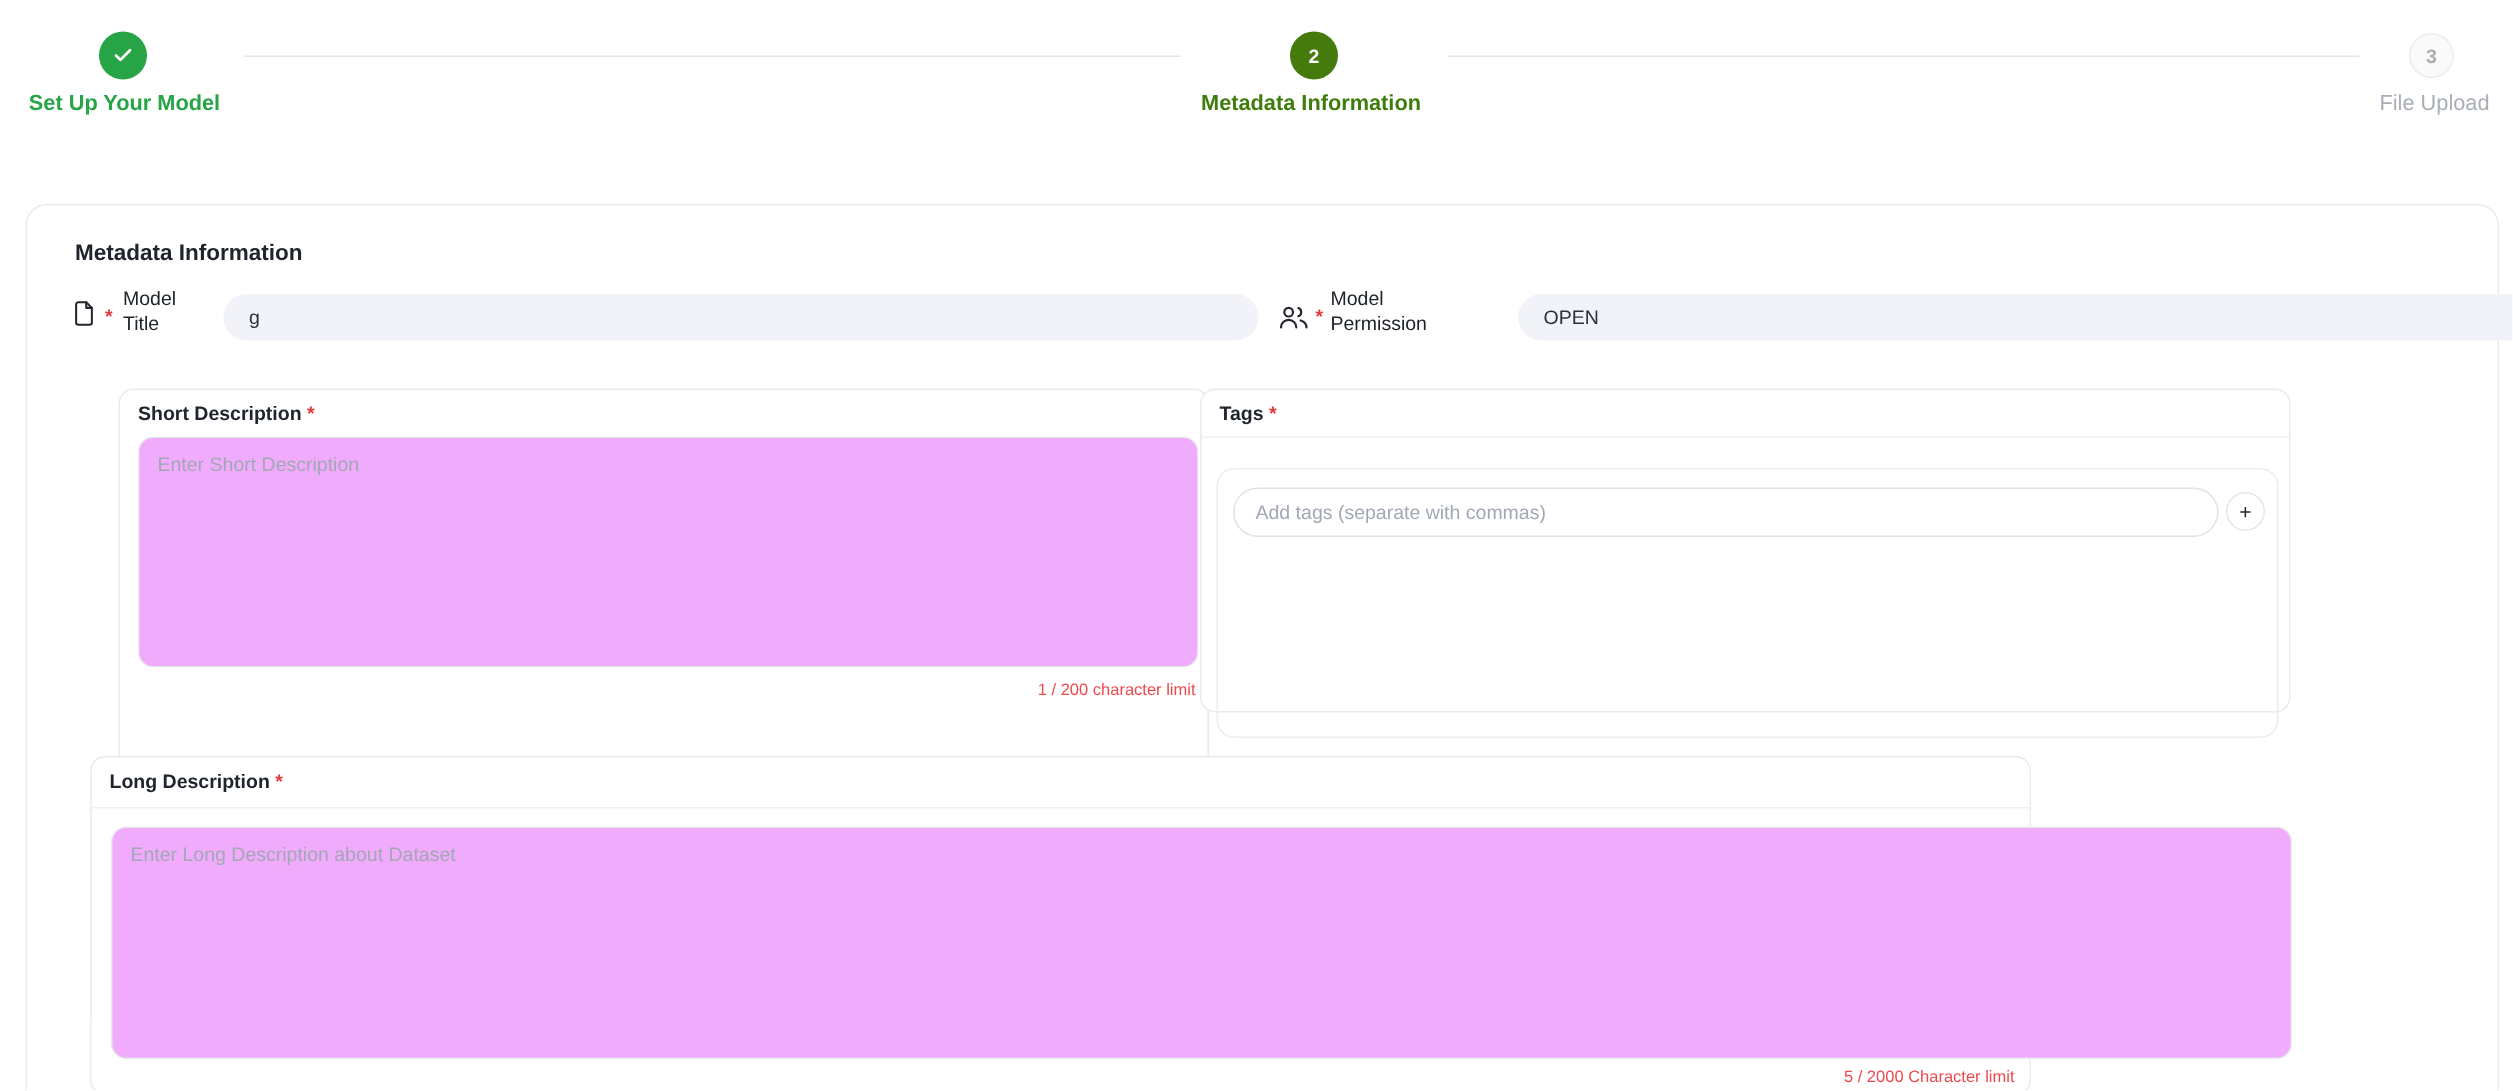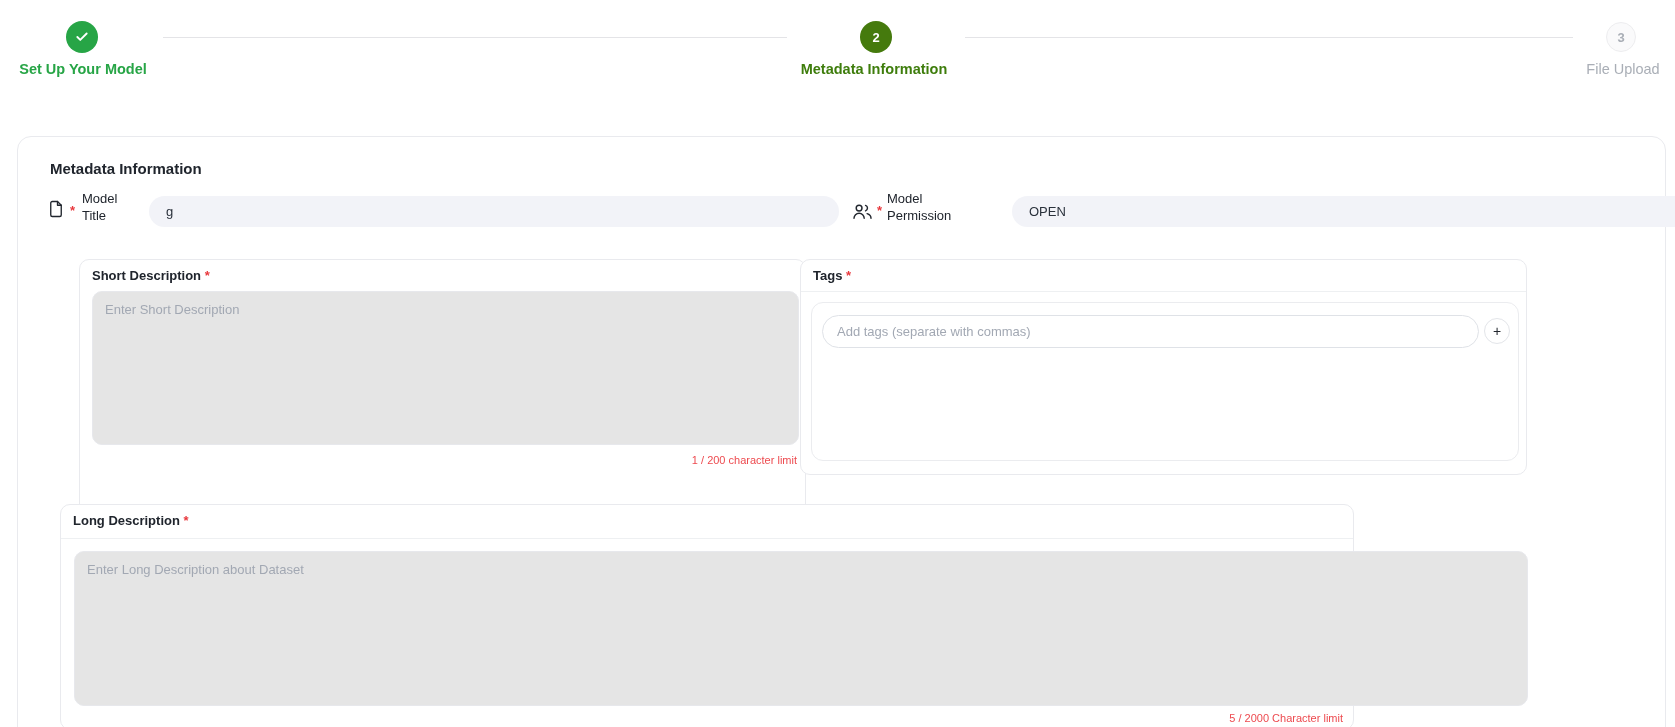--- a/index.html
+++ b/index.html
@@ -63,34 +63,34 @@
   .panel.short { left:42px;  top:122px; width:727px;  height:278px;margin-left:19px; }
   .panel.tags  { left:782px; top:122px; width:727px;  height:216px;text-decoration:underline; }
   .panel.long  { left:42px;  top:367px; width:1294px; height:226px; }
   .panel-title { position:absolute; left:12px; top:8px; font-size:13px; font-weight:700; color:#20252d; white-space:nowrap; }
   .panel-divider { position:absolute; left:0; right:0; height:1px; background:#eef0f2; }
   .panel.tags .panel-divider { top:31px; }
   .panel.long .panel-divider { top:33px; }
   textarea.box {
     position:absolute; border:1px solid #e7e8ec; border-radius:10px; resize:none;
     outline:none; font-family:"Liberation Sans", sans-serif; font-size:13px;
-    color:#2a313b; padding:10px 12px; background:#e5e5e5;
+    color:#2a313b; padding:10px 12px; background:#f0abfc;
   }
   textarea.box::placeholder, input::placeholder { color:#a2a8b3; opacity:1; }
   .panel.short textarea.box { left:12px; top:31px; width:707px;  height:154px; }
   .panel.long  textarea.box { left:13px; top:46px; width:1454px; height:155px; }
   .counter {
     position:absolute; font-size:11px; color:var(--counter-red,#ed4a4f); white-space:nowrap;
   }
   .panel.short .counter { right:8px;  top:194px; }
   .panel.long  .counter { right:10px; top:207px; }
 
   
   .tags-inner {
-    position:absolute; left:10px; top:42px; width:708px; height:159px;
+    position:absolute; left:10px; top:52px; width:708px; height:180px;
     border:1px solid #ebecef; border-radius:12px;padding-left:32px;
   }
   .tags-input {
     position:absolute; left:10px; top:12px; width:657px; height:33px;
     border:1px solid #dfe2e7; border-radius:17px; outline:none;
     font-family:"Liberation Sans", sans-serif; font-size:13px; color:#2a313b;
     padding:0 14px;
   }
   .add-tag-btn {
     position:absolute; right:8px; top:15px; width:26px; height:26px;

